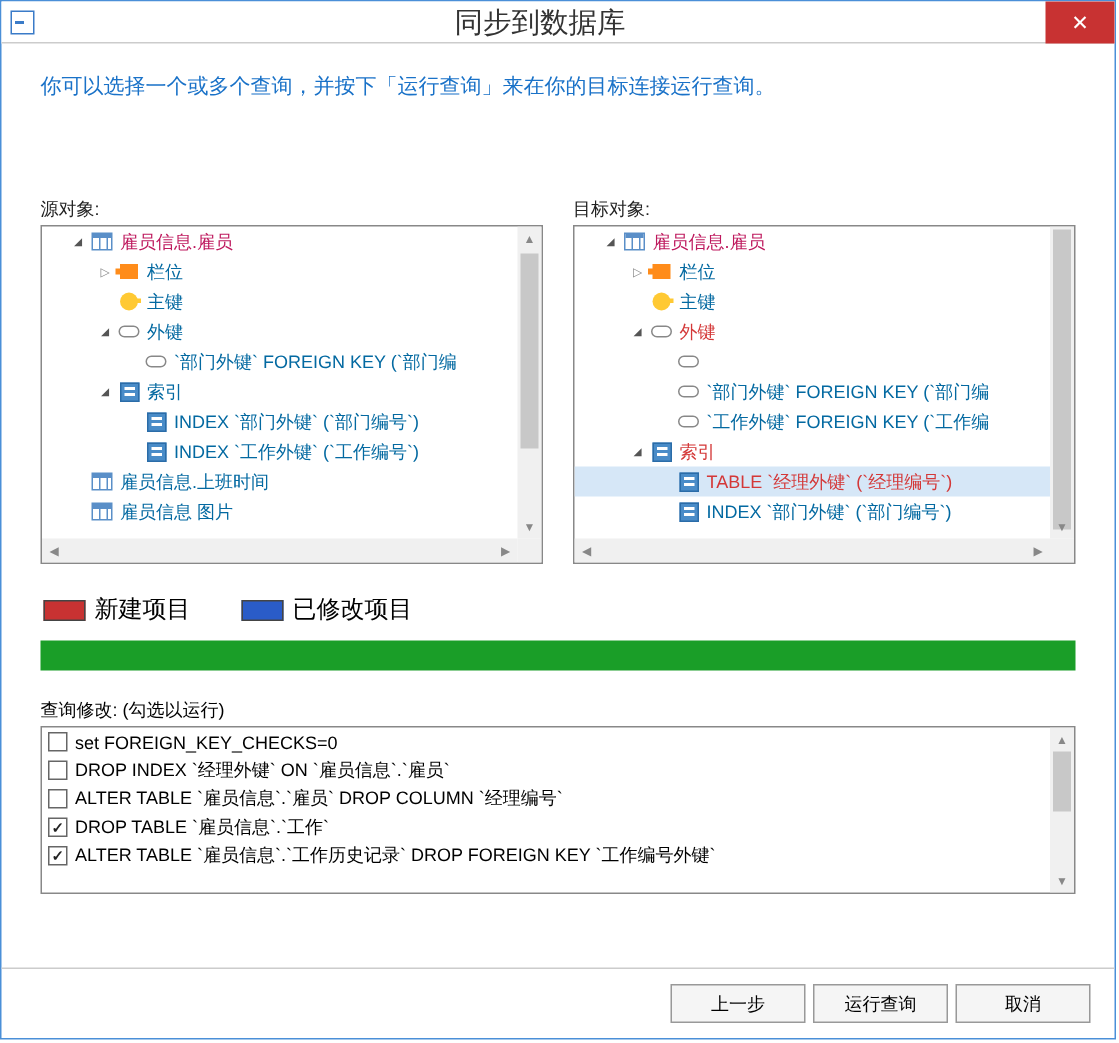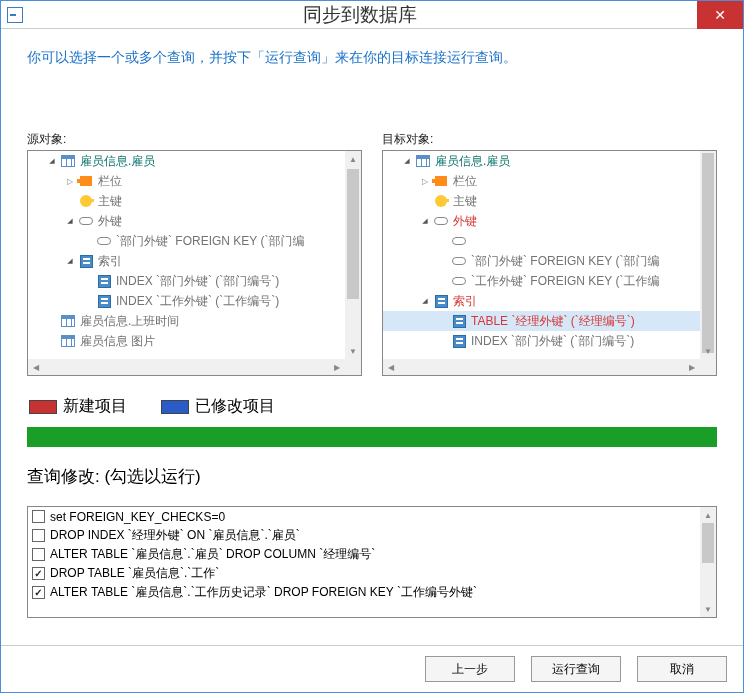--- a/index.html
+++ b/index.html
@@ -27,35 +27,35 @@
 .icon-table::before { content: ''; position: absolute; left: 4px; top: 0; bottom: 0; width: 1px; background: #5a8fc8; }
 .icon-table::after { content: ''; position: absolute; left: 9px; top: 0; bottom: 0; width: 1px; background: #5a8fc8; }
 .icon-field { width: 12px; height: 10px; background: #ff8c1a; position: relative; }
 .icon-field::before { content: ''; position: absolute; left: -3px; top: 3px; width: 4px; height: 4px; background: #ff8c1a; }
 .icon-key { width: 12px; height: 12px; border-radius: 50%; background: #ffc933; position: relative; }
 .icon-key::after { content: ''; position: absolute; left: 8px; top: 4px; width: 6px; height: 3px; background: #ffc933; }
 .icon-link { width: 14px; height: 8px; border: 1.5px solid #888; border-radius: 4px; position: relative; background: transparent; }
 .icon-index { width: 13px; height: 13px; background: #4a8cc8; border: 1px solid #2a6ca8; position: relative; }
 .icon-index::before { content: ''; position: absolute; left: 2px; top: 2px; right: 2px; height: 2px; background: #fff; }
 .icon-index::after { content: ''; position: absolute; left: 2px; top: 6px; right: 2px; height: 2px; background: #fff; }
-.text-blue { color: #0f766e; }
+.text-blue { color: #be185d; }
 .text-red { color: #d43838; }
-.text-black { color: #737373; }
+.text-black { color: #0369a1; }
 .legend { display: flex; gap: 34px; margin: 10px 2px 10px; align-items: center; }
 .legend-swatch { width: 28px; height: 14px; border: 1px solid #444; margin-right: 6px; }
 .sw-new { background: #c83232; }
 .sw-mod { background: #2a5cc8; }
 .legend-item { display: flex; align-items: center; font-size: 16px; }
 .progress { height: 20px; background: #1a9e28; margin-bottom: 18px; }
-.query-label { font-size: 17px; margin-bottom: 18px; }
+.query-label { font-size: 12px; margin-bottom: 2px; }
 .query-box { border: 1px solid #888; height: 112px; overflow: auto; background: #fff; }
 .query-item { display: flex; align-items: center; height: 19px; padding: 0 4px; text-align: center; }
 .checkbox { width: 13px; height: 13px; border: 1px solid #666; margin-right: 5px; display: inline-flex; align-items: center; justify-content: center; font-size: 10px; cursor: pointer; background: #fff; }
 .checkbox.checked::before { content: '✓'; color: #222; font-weight: bold; }
-.footer { border-top: 1px solid #ccc; padding: 10px 16px; display: flex; justify-content: flex-end; gap: 16px; }
+.footer { border-top: 1px solid #ccc; padding: 10px 16px; display: flex; justify-content: flex-end; gap: 5px; }
 .btn { min-width: 90px; height: 26px; border: 1px solid #999; background: #f5f5f5; cursor: pointer; font-size: 12px; font-family: inherit; padding: 0 16px; }
 .scrollbar-v { position: absolute; right: 0; top: 0; bottom: 16px; width: 16px; background: #f0f0f0; }
 .scrollbar-thumb-v { position: absolute; left: 2px; right: 2px; top: 18px; height: 130px; background: #c8c8c8; }
 .scroll-up, .scroll-down { position: absolute; left: 0; right: 0; height: 16px; display: flex; align-items: center; justify-content: center; font-size: 8px; color: #888; }
 .scroll-up { top: 0; }
 .scroll-down { bottom: 0; }
 .scrollbar-h { position: absolute; left: 0; right: 16px; bottom: 0; height: 16px; background: #f0f0f0; }
 .scroll-left, .scroll-right { position: absolute; top: 0; bottom: 0; width: 16px; display: flex; align-items: center; justify-content: center; font-size: 8px; color: #888; }
 .scroll-left { left: 0; }
 .scroll-right { right: 0; }

